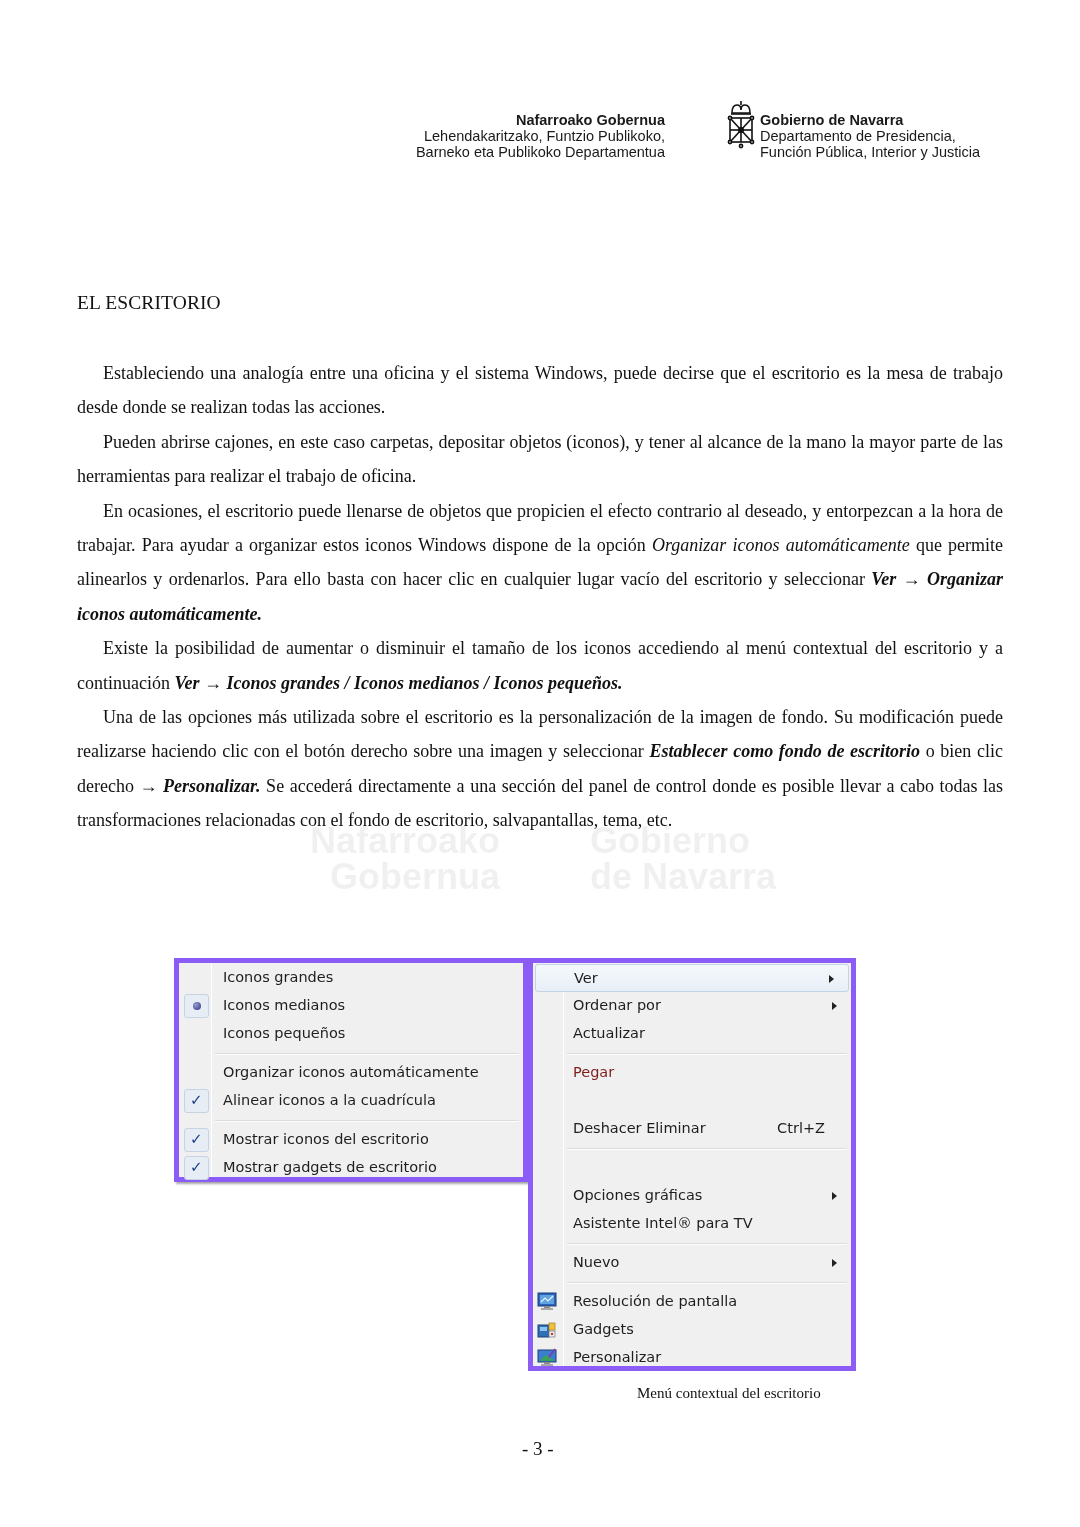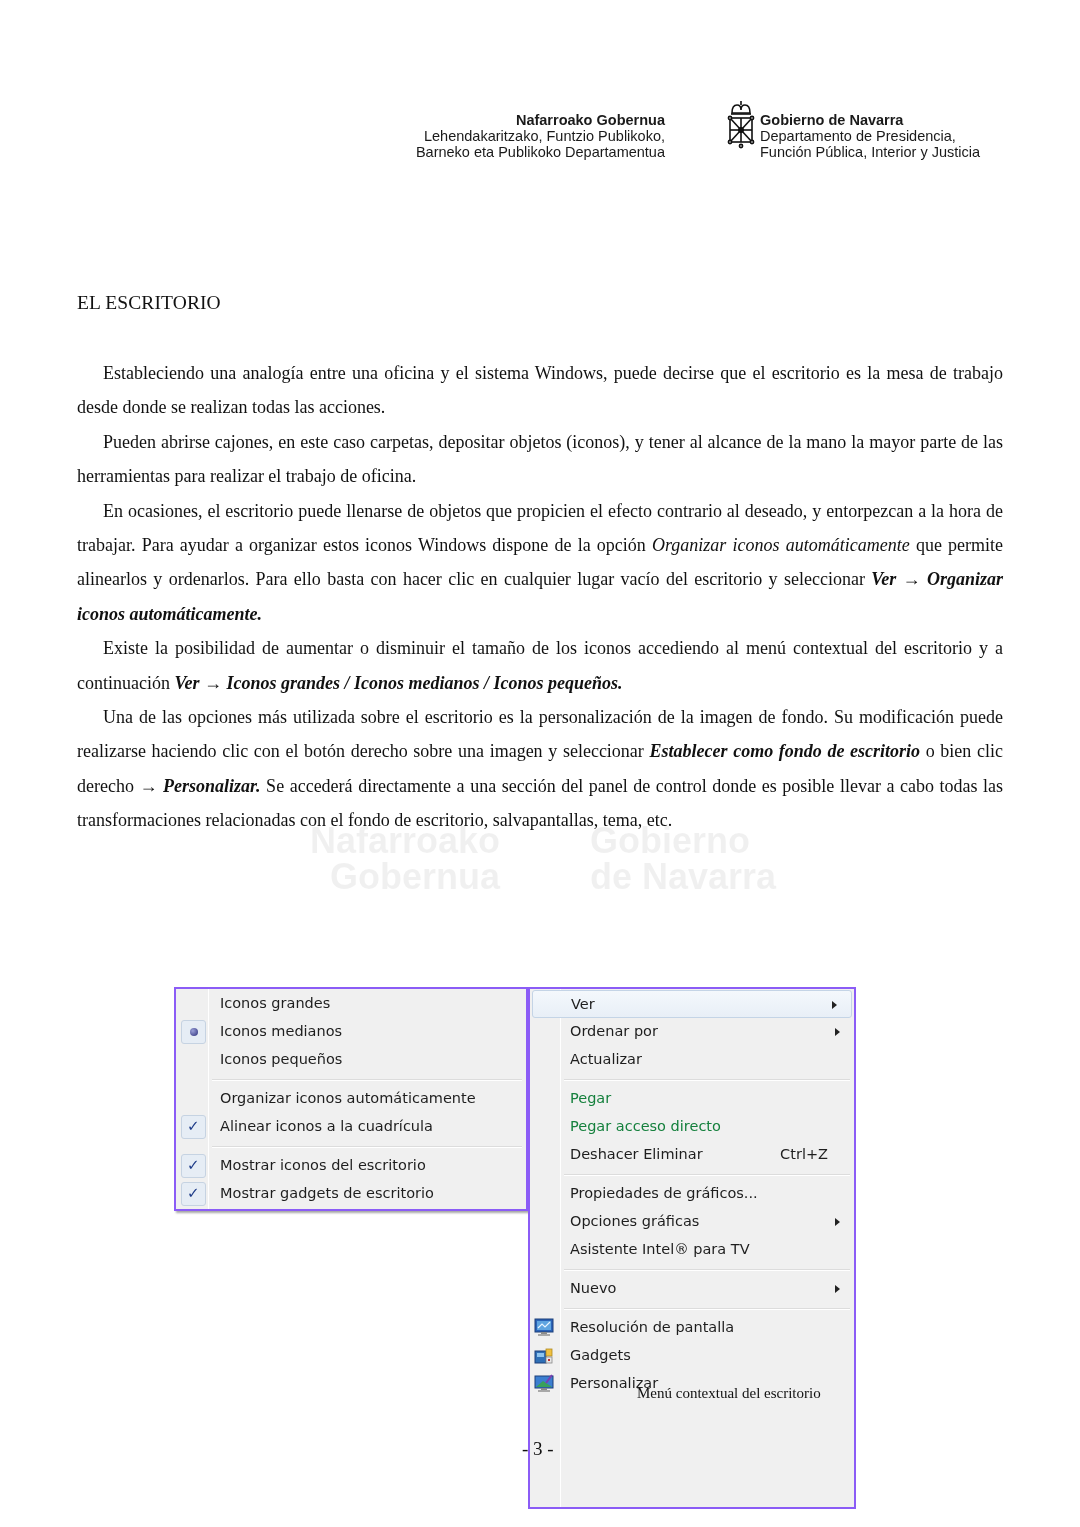--- a/index.html
+++ b/index.html
@@ -21,28 +21,28 @@
   .body p { text-indent: 26px; }
   .bi { font-weight: bold; font-style: italic; }
   .it { font-style: italic; }
 
   
   .watermark { position: absolute; top: 795px; left: 300px; width: 480px; height: 110px; font-family: "Liberation Sans", "DejaVu Sans", sans-serif; font-weight: bold; color: rgba(0,0,0,0.06); font-size: 36px; line-height: 36px; pointer-events: none; }
   .wm-l { position: absolute; left: 10px; top: 28px; text-align: right; width: 190px; }
   .wm-r { position: absolute; left: 290px; top: 28px; width: 190px; }
 
   
-  .menu { position: absolute; background: #f0f0f0; border: 2px solid #8b5cf6; font-family: "DejaVu Sans", "Liberation Sans", sans-serif; font-size: 14.5px; color: #1e1e1e; margin-top: 29px; }
+  .menu { position: absolute; background: #f0f0f0; border: 5px solid #8b5cf6; font-family: "DejaVu Sans", "Liberation Sans", sans-serif; font-size: 14.5px; color: #1e1e1e; }
   .menu .gutter { position: absolute; top: 0; bottom: 0; left: 32px; width: 1px; background: #e0e0e0; border-right: 1px solid #fff; }
   .submenu { left: 174px; top: 958px; width: 354px; height: 224px; box-shadow: 2px 2px 2px rgba(0,0,0,0.35); }
-  .mainmenu { left: 528px; top: 958px; width: 328px; height: 522px; }
+  .mainmenu { left: 528px; top: 958px; width: 328px; height: 413px; }
   .mi { position: absolute; left: 0; right: 0; height: 28px; }
   .mi .lbl { position: absolute; left: 44px; top: 5px; white-space: nowrap; }
   .mainmenu .mi .lbl { left: 40px; }
-  .mi.disabled .lbl { color: #15803d; }
+  .mi.disabled .lbl { color: #7f1d1d; }
   .mi .shortcut { position: absolute; right: 26px; top: 5px; }
   .mi .arrow { position: absolute; right: 14px; top: 10px; width: 0; height: 0; border-left: 5px solid #222; border-top: 4.5px solid transparent; border-bottom: 4.5px solid transparent; }
   .mi.hover { background: linear-gradient(#f4f8fc, #e8eff7); border: 1px solid #c4d4e6; border-radius: 3px; left: 2px; right: 2px; }
   .sep { position: absolute; left: 36px; right: 4px; height: 2px; border-top: 1px solid #dcdcdc; border-bottom: 1px solid #ffffff; }
   .mainmenu .sep { left: 34px; }
   .check-box { position: absolute; left: 5px; top: 2px; width: 25px; height: 24px; background: #e6edf5; border: 1px solid #c6d3e2; border-radius: 3px; }
   .check-box .ck { position: absolute; left: 5px; top: 1px; font-size: 15px; color: #1f3c88; font-family: "DejaVu Sans", sans-serif; }
   .check-box .dot { position: absolute; left: 8px; top: 7px; width: 8px; height: 8px; border-radius: 50%; background: radial-gradient(circle at 35% 35%, #9aa0d8, #2c2f7a); }
   .mi .ico { position: absolute; left: 4px; top: 4px; width: 20px; height: 19px; }
 
@@ -149,31 +149,25 @@
     <span class="lbl">Ordenar por</span>
     <span class="arrow"></span>
   </div>
   <div class="mi" style="top:57px">
     <span class="lbl">Actualizar</span>
   </div>
   <div class="sep" style="top:90px"></div>
   <div class="mi disabled" style="top:96px">
     <span class="lbl">Pegar</span>
   </div>
-  <div class="mi disabled" style="top:124px">
-    <span class="lbl">Pegar acceso directo</span>
-  </div>
   <div class="mi" style="top:152px">
     <span class="lbl">Deshacer Eliminar</span>
     <span class="shortcut">Ctrl+Z</span>
   </div>
   <div class="sep" style="top:185px"></div>
-  <div class="mi" style="top:191px">
-    <span class="lbl">Propiedades de gráficos...</span>
-  </div>
   <div class="mi" style="top:219px">
     <span class="lbl">Opciones gráficas</span>
     <span class="arrow"></span>
   </div>
   <div class="mi" style="top:247px">
     <span class="lbl">Asistente Intel® para TV</span>
   </div>
   <div class="sep" style="top:280px"></div>
   <div class="mi" style="top:286px">
     <span class="lbl">Nuevo</span>

